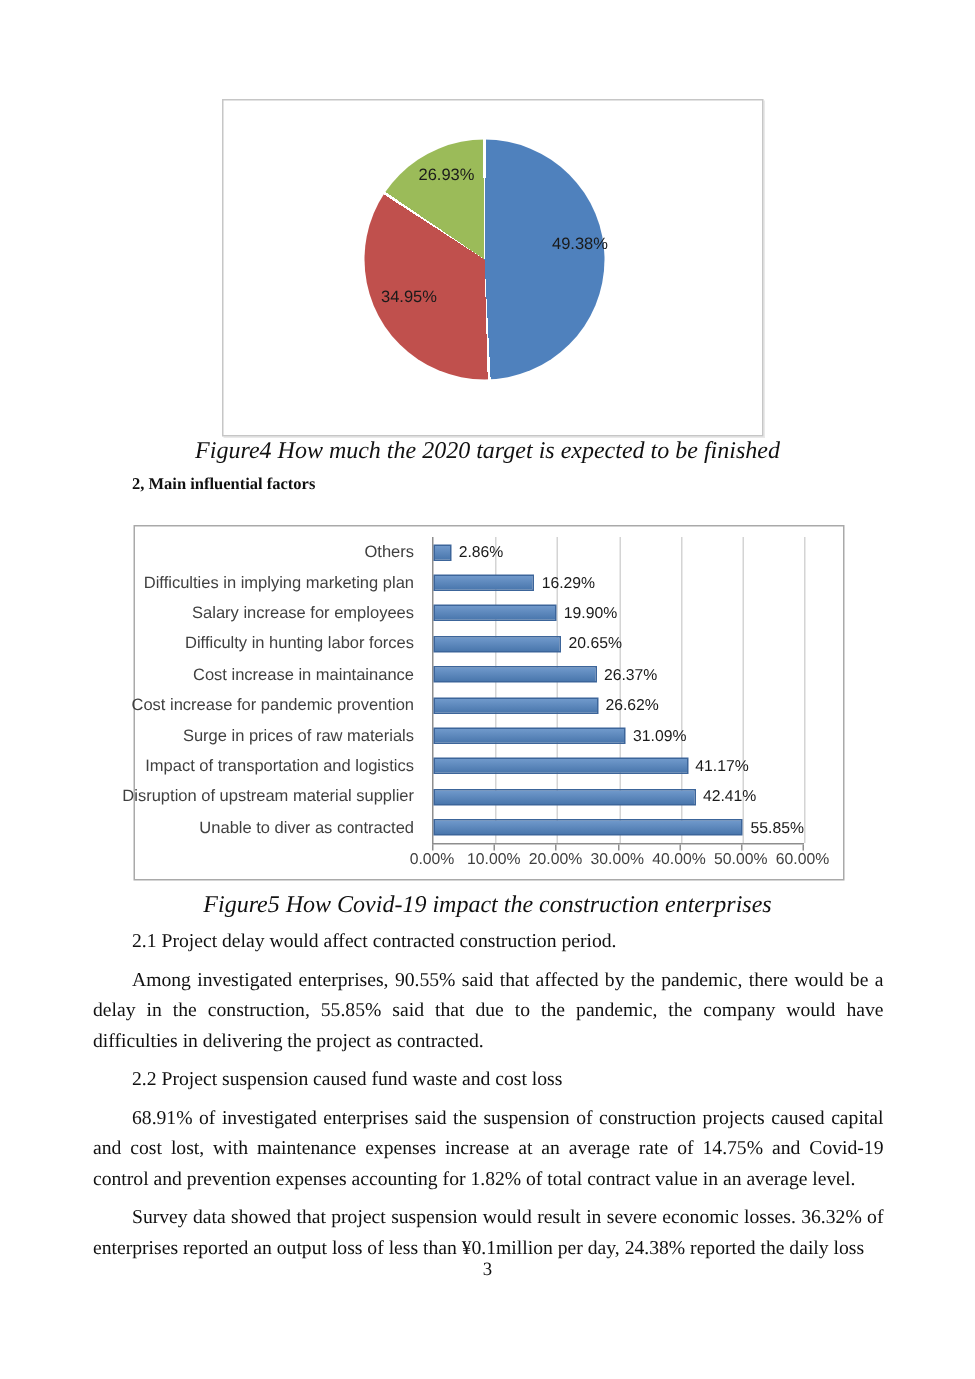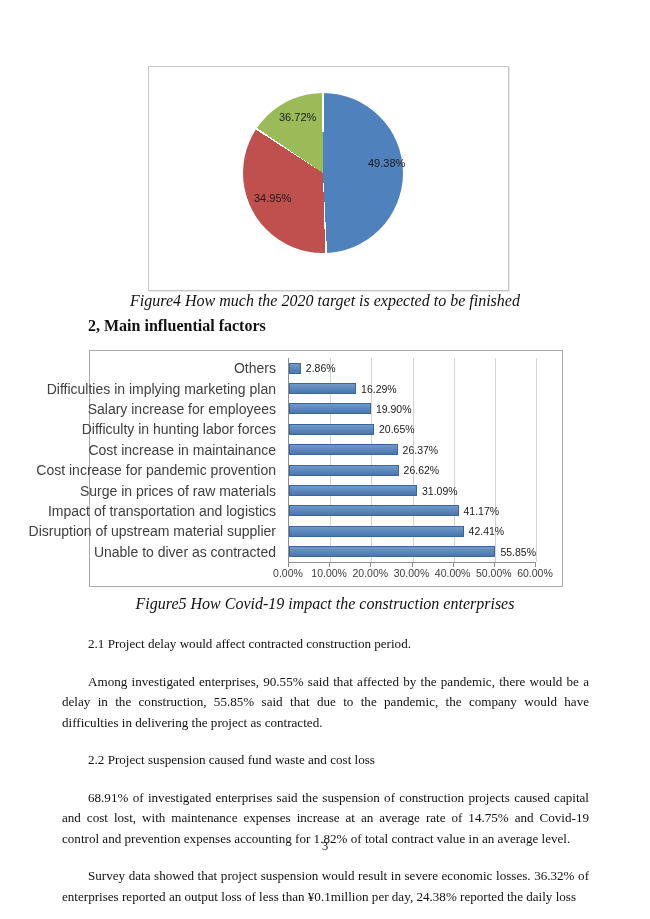--- a/index.html
+++ b/index.html
@@ -11,50 +11,50 @@
   .pie{position:absolute;left:94px;top:26px;width:160px;height:160px;border-radius:50%;}
   .pie-label{position:absolute;font-family:"Liberation Sans",sans-serif;font-size:11px;color:#1a1a1a;white-space:nowrap;}
   .pie-label.blue{left:219px;top:90px;}
   .pie-label.red{left:105px;top:125px;}
   .pie-label.green{left:130px;top:44px;}
 
   
   .caption{position:absolute;left:0;width:650px;text-align:center;font-style:italic;font-size:16px;line-height:16px;}
   .caption.fig4{top:293px;}
   .caption.fig5{top:596px;}
-  .heading{position:absolute;left:88px;top:317px;font-size:16px;font-weight:bold;margin:0;}
+  .heading{position:absolute;left:88px;top:317px;font-size:11px;font-weight:bold;margin:0;}
   .text-flow{position:absolute;left:62px;top:617px;width:527px;font-size:13.1px;line-height:20.5px;}
-  .text-flow p{margin:17px 0 5px 0;text-indent:26px;}
+  .text-flow p{margin:0 0 5px 0;text-indent:26px;}
   .text-flow p.justify{text-align:justify;}
   .page-number{position:absolute;left:0;top:839px;width:650px;text-align:center;font-size:12.5px;}
 
   
   .bar-box{position:absolute;left:89px;top:350px;width:472px;height:235px;border:1px solid #a9a9a9;background:#fff;}
   .cat-labels{position:absolute;left:0;top:7px;width:192px;}
-  .cat-label{height:20.4px;display:flex;align-items:center;justify-content:flex-end;padding-right:6px;font-family:"Liberation Sans",sans-serif;font-size:14px;color:#404040;white-space:nowrap;}
+  .cat-label{height:20.4px;display:flex;align-items:center;justify-content:flex-end;padding-right:6px;font-family:"Liberation Sans",sans-serif;font-size:11px;color:#404040;white-space:nowrap;}
   .plot{position:absolute;left:198px;top:7px;width:247px;height:204px;border-left:1px solid #8e8e8e;border-bottom:1px solid #8e8e8e;text-align:right;}
   .gridline{position:absolute;top:0;bottom:0;width:1px;background:#d4d4d4;z-index:0;}
   .bar-row{position:relative;z-index:1;height:20.4px;display:flex;align-items:center;}
   .bar{height:11px;background:linear-gradient(#7099cb,#4a77ad);border:1px solid #3c659a;box-sizing:border-box;}
   .bar-value{margin-left:5px;font-family:"Liberation Sans",sans-serif;font-size:10.5px;color:#1a1a1a;white-space:nowrap;}
   .tick-marks{position:absolute;left:198px;top:212px;width:247px;height:4px;}
   .tick-mark{position:absolute;top:0;width:1px;height:4px;background:#8e8e8e;}
   .tick-row{position:absolute;left:198px;top:216px;width:247px;height:14px;}
   .tick-label{position:absolute;transform:translateX(-50%);font-family:"Liberation Sans",sans-serif;font-size:10.5px;color:#404040;white-space:nowrap;}
 </style>
 </head>
 <body>
 
 <div class="page">
 
   <div class="pie-box">
     <div class="pie" id="pie" style="background: conic-gradient(rgb(255, 255, 255) 0deg, rgb(255, 255, 255) 0.7deg, rgb(79, 129, 189) 0.7deg, rgb(79, 129, 189) 177.068deg, rgb(255, 255, 255) 177.068deg, rgb(255, 255, 255) 177.768deg, rgb(255, 255, 255) 177.768deg, rgb(255, 255, 255) 178.468deg, rgb(192, 80, 77) 178.468deg, rgb(192, 80, 77) 302.888deg, rgb(255, 255, 255) 302.888deg, rgb(255, 255, 255) 303.588deg, rgb(255, 255, 255) 303.588deg, rgb(255, 255, 255) 304.288deg, rgb(155, 187, 89) 304.288deg, rgb(155, 187, 89) 359.3deg, rgb(255, 255, 255) 359.3deg, rgb(255, 255, 255) 360deg);"></div>
     <span class="pie-label blue">49.38%</span>
     <span class="pie-label red">34.95%</span>
-    <span class="pie-label green">36.72%</span>
+    <span class="pie-label green">26.93%</span>
   </div>
   <div class="caption fig4">Figure4 How much the 2020 target is expected to be finished</div>
 
   <h2 class="heading">2, Main influential factors</h2>
 
   <div class="bar-box">
     <div class="cat-labels" id="cat-labels">
         <div class="cat-label">Others</div>
         <div class="cat-label">Difficulties in implying marketing plan</div>
         <div class="cat-label">Salary increase for employees</div>

